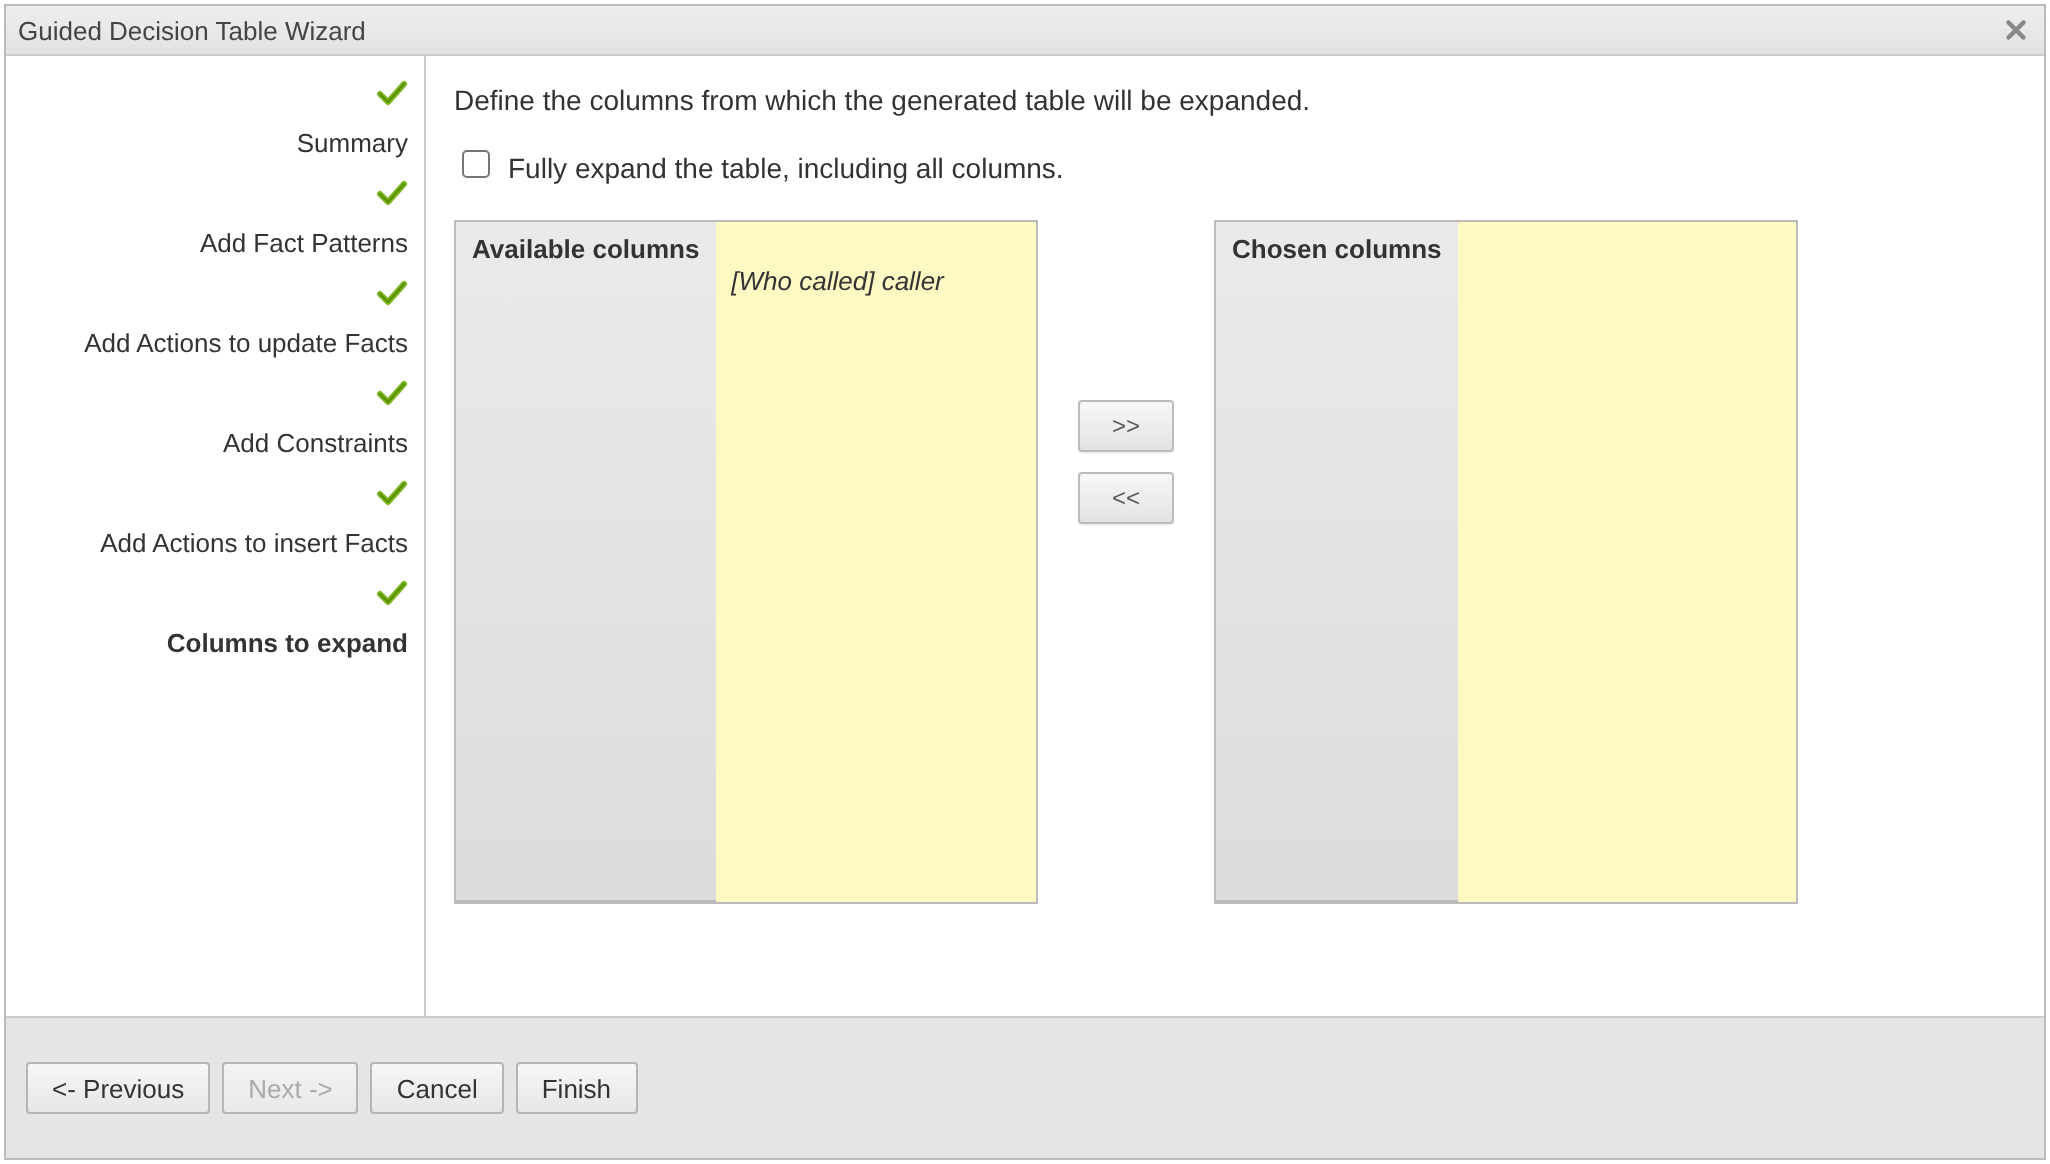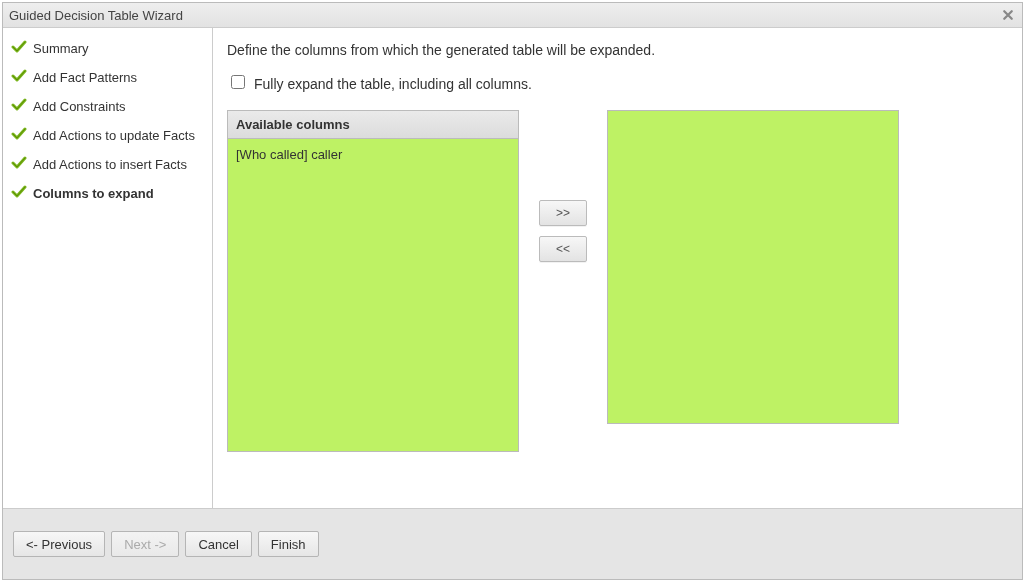--- a/index.html
+++ b/index.html
@@ -50,25 +50,26 @@
     min-height: 0;
   }
   .sidebar {
     width: 210px;
     border-right: 1px solid #ccc;
     padding: 6px 4px;
     box-sizing: border-box;
   }
   .side-step {
     display: flex;
-    align-items: center;
+    align-items: flex-end;
     gap: 6px;
     padding: 5px 4px;
     cursor: pointer;
     color: #333;
+    flex-direction: column;
   }
   .side-step.current .side-label {
     font-weight: bold;
   }
   .side-label {
     white-space: nowrap;
   }
   .check-icon { width: 16px; height: 16px; flex: 0 0 16px; }
 
   .main {
@@ -96,36 +97,37 @@
   }
 
   .columns-row {
     display: flex;
     align-items: flex-start;
     gap: 20px;
   }
   .list-panel {
     width: 290px;
     border: 1px solid #bbb;
-    background: #bef264;
-    display: flex;
-    flex-direction: column;
+    background: #fef9c3;
+    display: flex;
+    flex-direction: row;
   }
   .list-header {
     background: linear-gradient(to bottom, #eaeaea, #dcdcdc);
     border-bottom: 1px solid #bbb;
     padding: 6px 8px;
     font-weight: bold;
     color: #333;
     font-size: 13px;
   }
   .list-body {
     height: 300px;
     overflow: auto;
-    padding: 6px 8px;
+    padding: 20px 8px;
+    font-style: italic;
   }
   .list-item {
     padding: 2px 0;
     cursor: pointer;
   }
   .transfer-col {
     display: flex;
     flex-direction: column;
     gap: 10px;
     margin-top: 90px;
@@ -199,28 +201,28 @@
                 <path d="M2 8 L6 12 L14 3" fill="none" stroke="#7ab51d" stroke-width="3" stroke-linecap="round" stroke-linejoin="round"></path>
                 <path d="M2 8 L6 12 L14 3" fill="none" stroke="#5a8f00" stroke-width="1" stroke-linecap="round" stroke-linejoin="round"></path>
               </svg></span>
             <span class="side-label">Add Fact Patterns</span>
           </div>
           <div class="side-step">
             <span><svg class="check-icon" viewBox="0 0 16 16">
                 <path d="M2 8 L6 12 L14 3" fill="none" stroke="#7ab51d" stroke-width="3" stroke-linecap="round" stroke-linejoin="round"></path>
                 <path d="M2 8 L6 12 L14 3" fill="none" stroke="#5a8f00" stroke-width="1" stroke-linecap="round" stroke-linejoin="round"></path>
               </svg></span>
+            <span class="side-label">Add Actions to update Facts</span>
+          </div>
+          <div class="side-step">
+            <span><svg class="check-icon" viewBox="0 0 16 16">
+                <path d="M2 8 L6 12 L14 3" fill="none" stroke="#7ab51d" stroke-width="3" stroke-linecap="round" stroke-linejoin="round"></path>
+                <path d="M2 8 L6 12 L14 3" fill="none" stroke="#5a8f00" stroke-width="1" stroke-linecap="round" stroke-linejoin="round"></path>
+              </svg></span>
             <span class="side-label">Add Constraints</span>
-          </div>
-          <div class="side-step">
-            <span><svg class="check-icon" viewBox="0 0 16 16">
-                <path d="M2 8 L6 12 L14 3" fill="none" stroke="#7ab51d" stroke-width="3" stroke-linecap="round" stroke-linejoin="round"></path>
-                <path d="M2 8 L6 12 L14 3" fill="none" stroke="#5a8f00" stroke-width="1" stroke-linecap="round" stroke-linejoin="round"></path>
-              </svg></span>
-            <span class="side-label">Add Actions to update Facts</span>
           </div>
           <div class="side-step">
             <span><svg class="check-icon" viewBox="0 0 16 16">
                 <path d="M2 8 L6 12 L14 3" fill="none" stroke="#7ab51d" stroke-width="3" stroke-linecap="round" stroke-linejoin="round"></path>
                 <path d="M2 8 L6 12 L14 3" fill="none" stroke="#5a8f00" stroke-width="1" stroke-linecap="round" stroke-linejoin="round"></path>
               </svg></span>
             <span class="side-label">Add Actions to insert Facts</span>
           </div>
           <div class="side-step current">
             <span><svg class="check-icon" viewBox="0 0 16 16">
@@ -248,20 +250,21 @@
               <div class="list-item">[Who called] caller</div>
             </div>
         </div>
 
         <div class="transfer-col">
           <div class="tbtn">&gt;&gt;</div>
           <div class="tbtn">&lt;&lt;</div>
         </div>
 
         <div class="list-panel">
+          <div class="list-header">Chosen columns</div>
           <div class="list-body" id="chosen-list"></div>
         </div>
 
       </div>
     </div>
 
   </div>
 
   <div class="footer">
     <button>&lt;- Previous</button>

